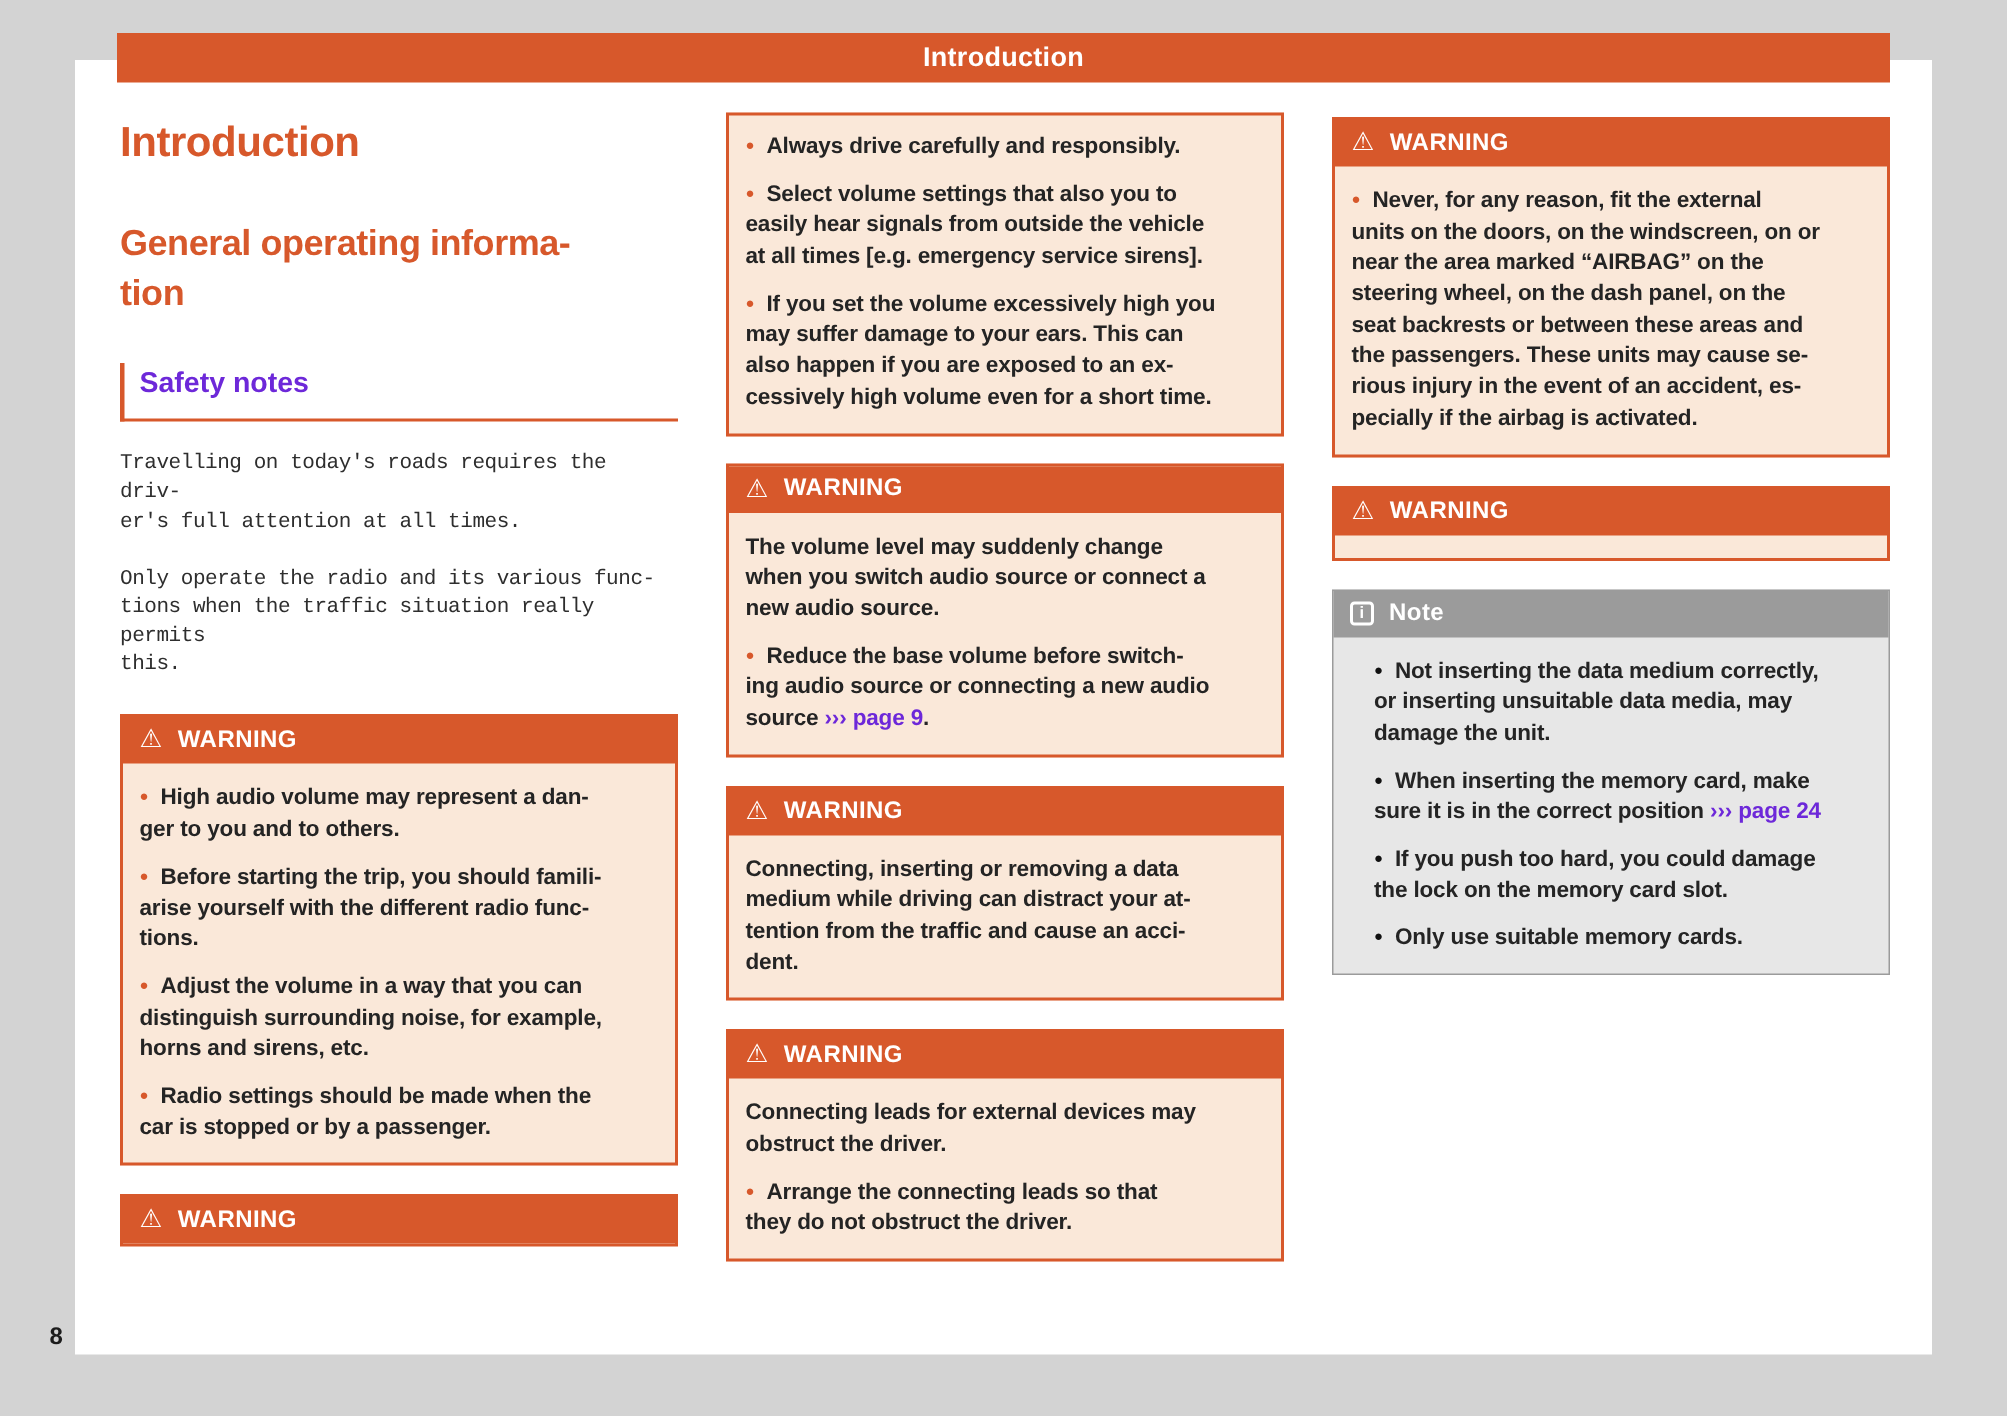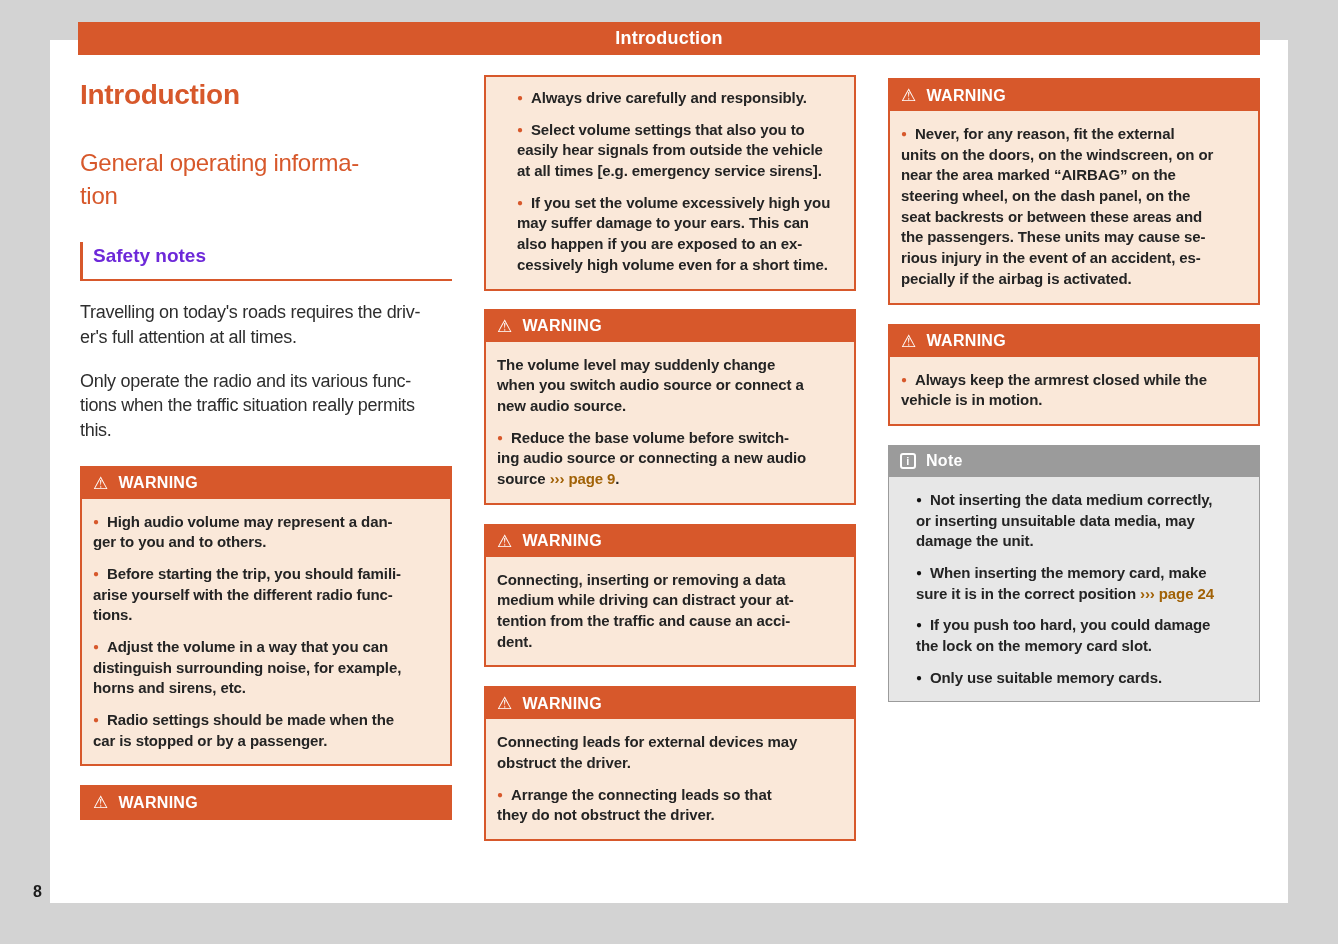--- a/index.html
+++ b/index.html
@@ -28,54 +28,54 @@
   .col { position:absolute; top:75px; width:372px; }
   .col-left   { left:80px; }
   .col-middle { left:484px; }
   .col-right  { left:888px; }
 
   h1.doc-title {
     color:#d7582b; font-size:28px; font-weight:bold; margin-top:4px;
     letter-spacing:-0.3px;
   }
   h2.section {
-    color:#d7582b; font-size:24px; font-weight:normal; line-height:1.36;
+    color:#d7582b; font-size:24px; font-weight:bold; line-height:1.36;
     margin-top:36px; white-space:pre-line; letter-spacing:-0.3px;
   }
   .subsection {
     margin-top:30px; font-size:19px; font-weight:bold; color:#6d28d9;
     border-left:3px solid #d7582b; border-bottom:2px solid #d7582b;
     padding:3px 0 12px 10px;
   }
   p.body {
-    margin-top:19px; font-size:18px; line-height:1.37; color:#2e2e2e;
-    white-space:pre-line; letter-spacing:-0.3px;
+    margin-top:19px; font-size:14px; line-height:1.37; color:#2e2e2e;
+    white-space:pre-line; letter-spacing:-0.3px;font-family:Liberation Mono, monospace;
   }
 
   .wbox {
     border:2px solid #d7582b; background:#fae8d9; margin-bottom:19px;
   }
   .wbox.no-head { margin-bottom:18px; }
   .whead {
     background:#d7582b; color:#ffffff; height:31px;
     display:flex; align-items:center; gap:10px; padding:0 11px;
     font-weight:bold; font-size:16px; letter-spacing:0.3px;
   }
   .wtri { font-family:"DejaVu Sans", sans-serif; font-size:17px; line-height:1; font-weight:normal; }
   .wbody { padding:2px 11px 13px; }
-  .wbox.no-head .wbody { padding-top:0;margin-left:20px; }
+  .wbox.no-head .wbody { padding-top:0; }
   .item, .wpara {
     margin-top:11px; font-weight:bold; font-size:15px; line-height:1.38;
     color:#242424; letter-spacing:-0.1px;
   }
   .t { white-space:pre-line; }
   .b {
     color:#d7582b; font-size:10px; margin-right:8px; vertical-align:2px;
   }
-  .ref { color:#a16207; }
+  .ref { color:#6d28d9; }
 
   .nbox { border:1px solid #9b9b9b; background:#e7e7e7; }
   .nhead {
     background:#9b9b9b; color:#ffffff; height:31px;
     display:flex; align-items:center; gap:10px; padding:0 11px;
     font-weight:bold; font-size:16px; letter-spacing:0.3px;
   }
   .ninfo {
     width:16px; height:16px; border:2px solid #ffffff; border-radius:3px;
     display:inline-flex; align-items:center; justify-content:center;
@@ -202,22 +202,20 @@
 pecially if the airbag is activated.</span></p>
     </div>
   </div>
 
   <div class="wbox">
     <div class="whead">
       <span class="wtri">⚠</span>
       <span>WARNING</span>
     </div>
     <div class="wbody">
-      <p class="item"><span class="b">●</span><span class="t">Always keep the armrest closed while the
-vehicle is in motion.</span></p>
     </div>
   </div>
 
   <div class="nbox" style="margin-top:4px;">
     <div class="nhead">
       <span class="ninfo">i</span>
       <span>Note</span>
     </div>
     <div class="nbody">
       <p class="item"><span class="b">●</span><span class="t">Not inserting the data medium correctly,

